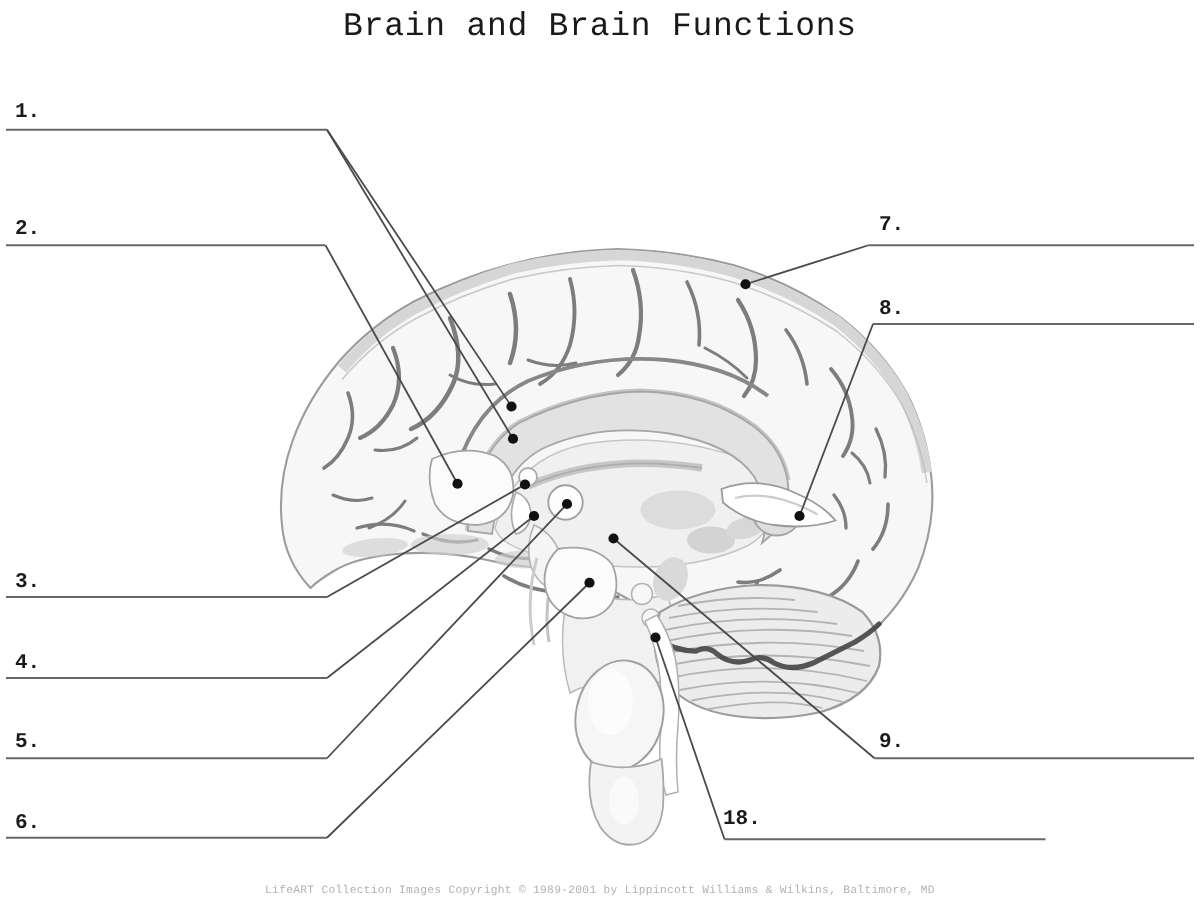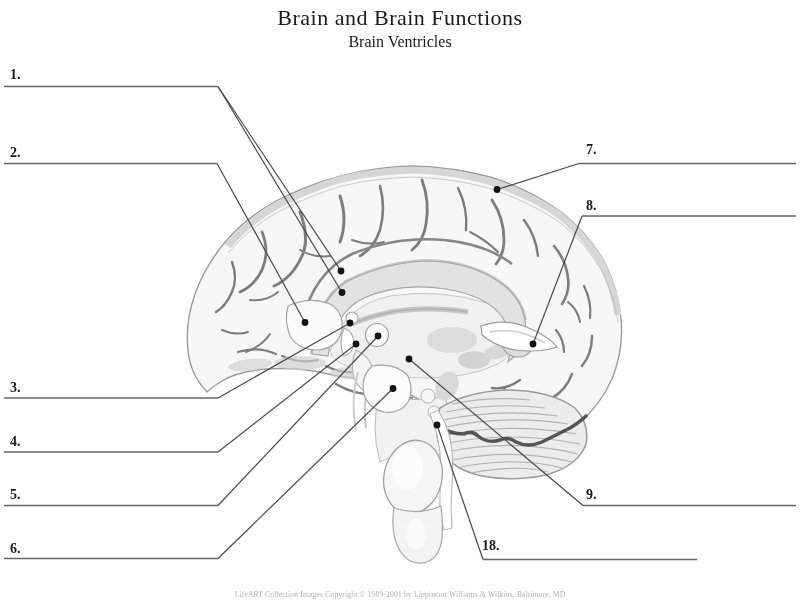--- a/index.html
+++ b/index.html
@@ -1,17 +1,17 @@
 <!DOCTYPE html>
 <html><head>
 <meta charset="utf-8">
 <style>
   html,body{margin:0;padding:0;background:#ffffff;}
   #page{position:relative;width:800px;height:608px;background:#fff;overflow:hidden;
-        font-family:Liberation Serif, serif;}
+        font-family:Liberation Mono, monospace;}
   .title{position:absolute;top:5px;left:0;width:800px;text-align:center;
          font-size:22px;color:#1a1a1a;letter-spacing:.5px;}
   .subtitle{position:absolute;top:33px;left:0;width:800px;text-align:center;
             font-size:16px;color:#1a1a1a;}
   .num{position:absolute;font-size:14px;font-weight:bold;color:#1a1a1a;}
   .footer{position:absolute;top:590px;left:0;width:800px;text-align:center;
           font-size:7.5px;color:#b1b1b1;letter-spacing:.2px;}
   svg{position:absolute;top:0;left:0;}
   .cortex{fill:#f7f7f7;stroke:#9c9c9c;stroke-width:1.4;stroke-linejoin:round;}
   .band{fill:none;stroke:#d6d6d6;stroke-width:7;}
@@ -22,21 +22,20 @@
   .blank{stroke:#666666;stroke-width:1.3;fill:none;}
   .dot{fill:#111111;}
   .strio{fill:none;stroke:#b3b3b3;stroke-width:1.2;}
 </style>
 </head>
 <body>
 
 <div id="page">
 
   <div class="title">Brain and Brain Functions</div>
-  <div class="subtitle">Brain Ventricles</div>
 
   <svg width="800" height="608" viewBox="0 0 800 608">
 
     <g>
 
       <g>
         <path class="cortex" d="M207,392 Q190,374 188,350 Q185,322 195,294 Q205,266 226,241 Q247,217 276,201
           Q307,185 341,176 Q375,167 412,166 Q452,167 490,177 Q529,189 561,212 Q589,234 605,263
           Q618,289 621,319 Q624,349 612,379 Q600,406 577,425 Q554,442 526,447 Q502,450 481,438
           L437,410 Q419,399 403,391 L388,377 Q358,381 328,374 Q298,367 268,369 Q238,371 222,381 Q212,387 207,392 Z"></path>

